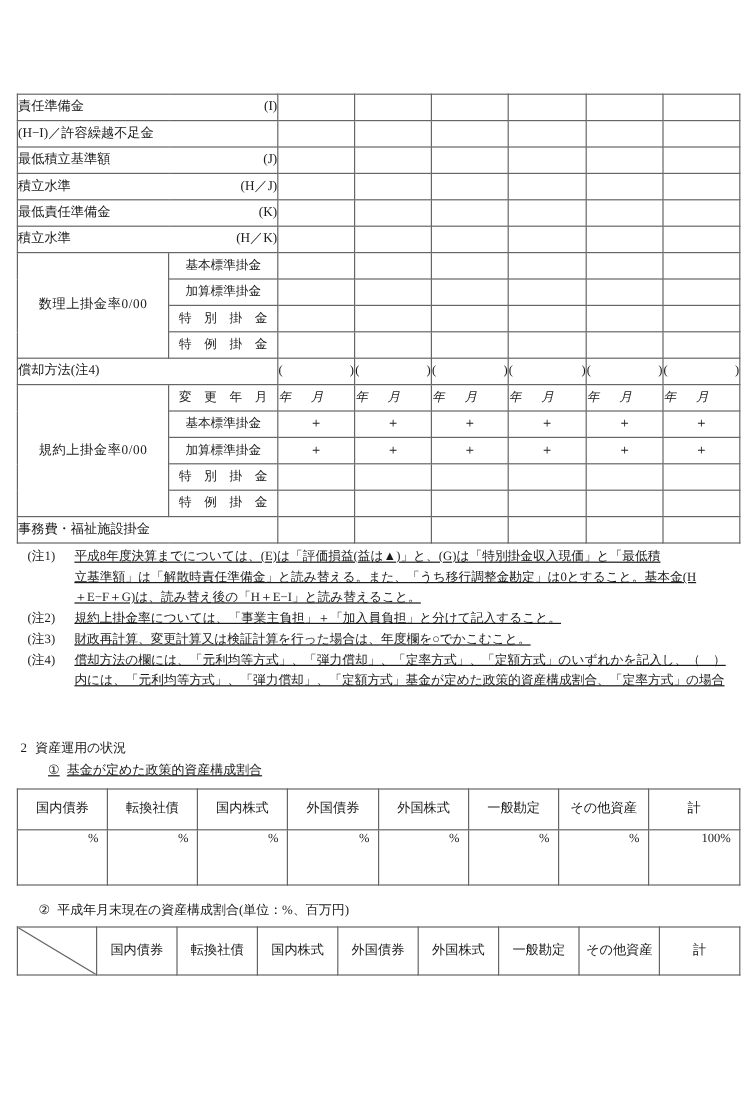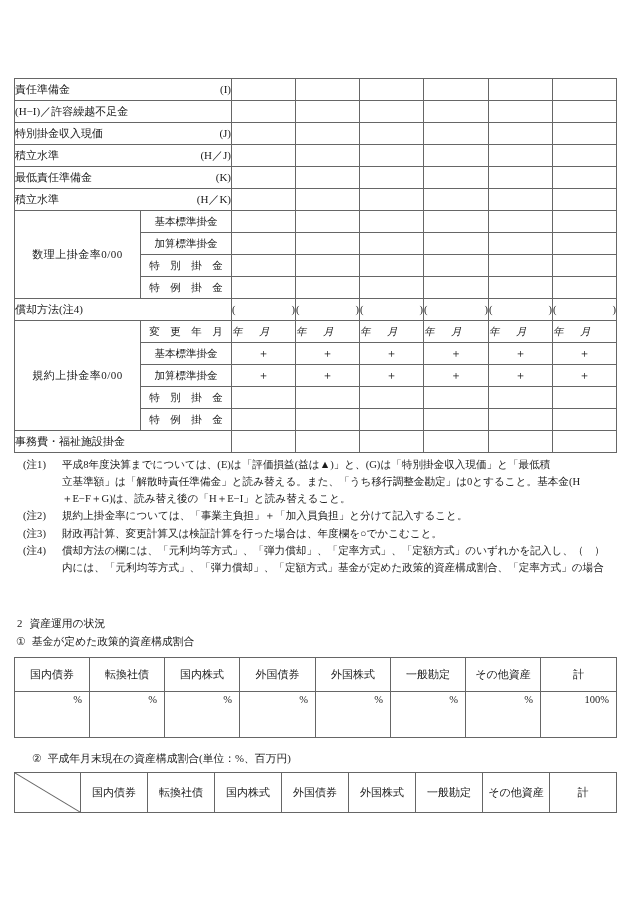--- a/index.html
+++ b/index.html
@@ -101,33 +101,34 @@
     width: 48px;
     flex: 0 0 48px;
     padding-left: 9px;
     box-sizing: border-box;
     white-space: nowrap;
   }
   .note-body {
     flex: 1 1 auto;
     text-align: justify;
     text-justify: inter-character;
+    text-decoration: underline;
   }
   .note-body p { margin: 0; }
   .note-body p.ind { text-indent: 0; }
 
   
   .sec-head {
     position: absolute;
     font-size: 10.8px;
     white-space: nowrap;
   }
   #sec2-title { left: 17px; top: 617px; }
   #sec2-title .num { margin-right: 7px; }
-  #sub1-title { left: 16px; top: 635px; }
+  #sub1-title { left: 40px; top: 635px; text-decoration: underline; }
   #sub1-title .num { margin-right: 6px; }
   #sub2-title { left: 32px; top: 752px; }
   #sub2-title .num { margin-right: 6px; }
 
   
   #policy-table {
     position: absolute;
     left: 14px;
     top: 657px;
     width: 602px;
@@ -201,21 +202,21 @@
       <td class="lbl-main" colspan="2"><span>(H−I)／許容繰越不足金</span><span class="code"></span></td>
       <td></td>
       <td></td>
       <td></td>
       <td></td>
       <td></td>
       <td></td>
     </tr>
 
     <tr>
-      <td class="lbl-main" colspan="2"><span>特別掛金収入現価</span><span class="code">(J)</span></td>
+      <td class="lbl-main" colspan="2"><span>最低積立基準額</span><span class="code">(J)</span></td>
       <td></td>
       <td></td>
       <td></td>
       <td></td>
       <td></td>
       <td></td>
     </tr>
 
     <tr>
       <td class="lbl-main" colspan="2"><span>積立水準</span><span class="code">(H／J)</span></td>

